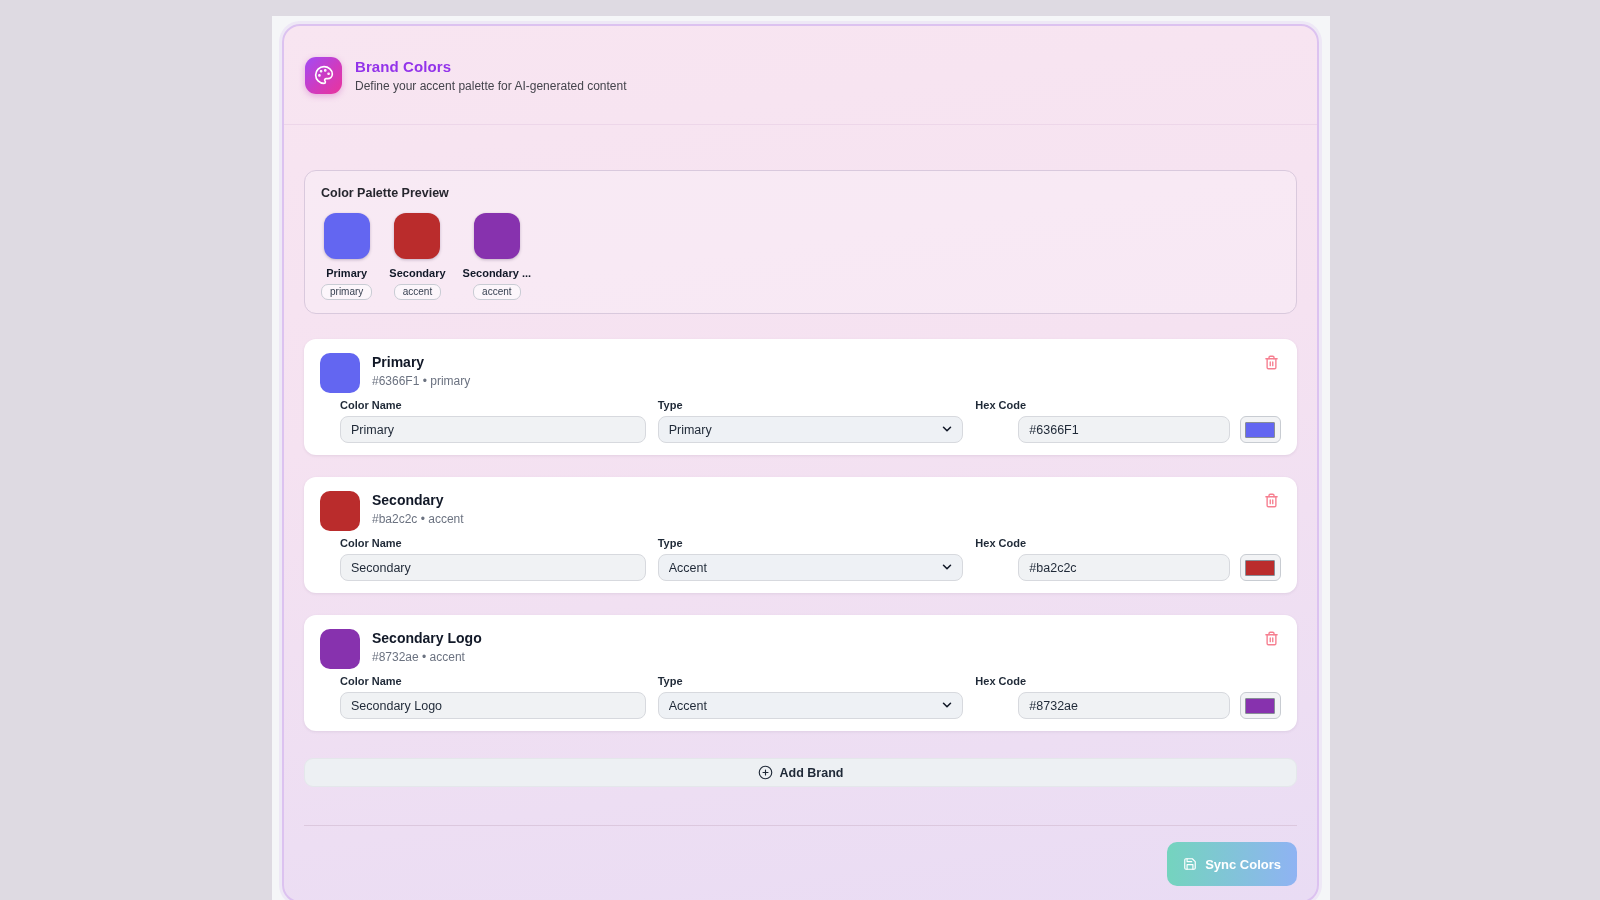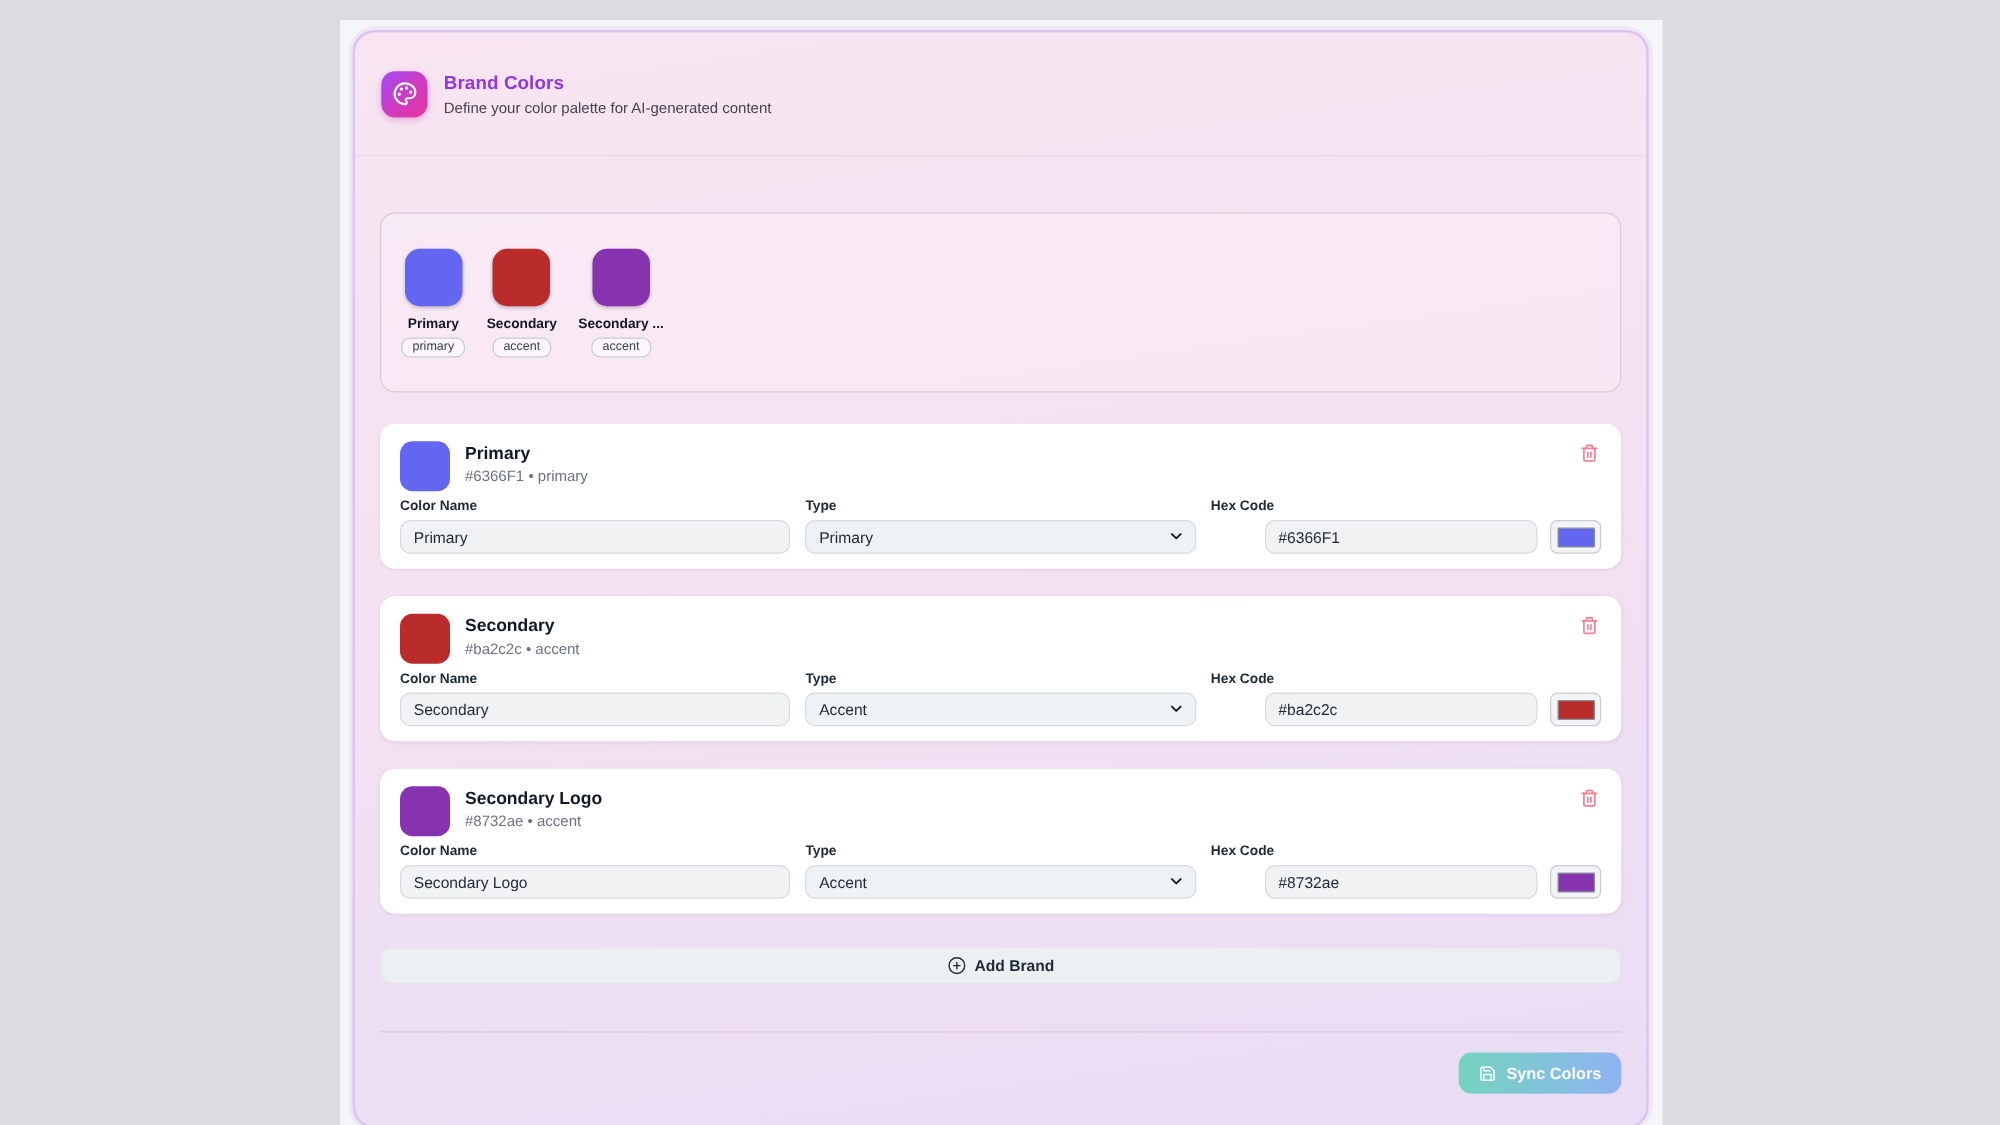--- a/index.html
+++ b/index.html
@@ -34,37 +34,37 @@
 
   .color-card{margin-top:22px;background:#ffffff;border-radius:12px;padding:14px 16px 12px;box-shadow:0 1px 3px rgba(80,60,95,.10);}
   .cards .color-card:first-of-type{margin-top:25px;}
   .card-head{display:flex;gap:12px;align-items:flex-start;}
   .card-swatch{width:40px;height:40px;border-radius:10px;flex:0 0 auto;}
   .card-name{font-size:14px;font-weight:bold;color:#111827;padding-top:1px;}
   .card-meta{font-size:12px;color:#6b7280;margin-top:4px;}
   .trash-btn{margin-left:auto;background:none;border:none;padding:2px;cursor:pointer;color:#f67f90;line-height:0;}
   .trash-btn svg{width:15px;height:15px;}
 
-  .card-fields{display:grid;grid-template-columns:1fr 1fr 1fr;gap:12px;margin-top:6px;}
+  .card-fields{display:grid;grid-template-columns:1fr 1fr 1fr;gap:12px;margin-top:6px;margin-left:20px;}
   .field-label{font-size:11px;font-weight:bold;color:#1f2937;display:block;}
   .field-input{margin-top:5px;width:100%;box-sizing:border-box;height:27px;background:#f0f2f4;border:1px solid #d7d9de;border-radius:8px;padding:0 10px;font-size:12.5px;color:#1f2937;font-family:"Liberation Sans",sans-serif;}
   .select-wrap{position:relative;margin-top:5px;}
   .select-wrap select{margin-top:0;background:#eef1f5;appearance:none;-webkit-appearance:none;padding-right:28px;}
   .select-wrap .chev{position:absolute;right:9px;top:6px;width:14px;height:14px;pointer-events:none;}
   .hex-row{display:flex;gap:10px;align-items:center;margin-top:5px;padding-left:43px;}
   .hex-row .field-input{margin-top:0;flex:1;}
   .color-picker{width:41px;height:27px;border:1px solid #c8ccd2;border-radius:6px;background:#f2f3f5;display:flex;align-items:center;justify-content:center;padding:0;cursor:pointer;flex:0 0 auto;}
   .color-picker-inner{width:28px;height:14px;border:1px solid #888e97;border-radius:1px;}
 
   .add-bar{margin-top:27px;height:29px;background:#edf0f3;border:1px solid #e4e7eb;border-radius:9px;display:flex;align-items:center;justify-content:center;gap:7px;font-size:12.5px;font-weight:bold;color:#1f2937;cursor:pointer;width:100%;font-family:"Liberation Sans",sans-serif;}
   .add-bar svg{width:15px;height:15px;}
 
   .divider{margin-top:38px;border:none;border-top:1px solid #dcc8de;height:0;}
   .footer-row{display:flex;justify-content:flex-end;margin-top:16px;}
-  .sync-btn{height:33px;padding:12px 16px;border:none;border-radius:10px;
+  .sync-btn{height:44px;padding:12px 16px;border:none;border-radius:10px;
     background:linear-gradient(90deg,#74d4be 0%,#8fb3f3 100%);
     color:#ffffff;font-weight:bold;font-size:13px;display:flex;align-items:center;gap:8px;cursor:pointer;font-family:"Liberation Sans",sans-serif;}
   .sync-btn svg{width:14px;height:14px;}
 </style>
 </head>
 <body>
 
 <div class="page-column">
   <div class="panel">
 
@@ -73,27 +73,28 @@
         <svg viewBox="0 0 24 24" fill="none" stroke="#ffffff" stroke-width="2" stroke-linecap="round" stroke-linejoin="round">
           <circle cx="13.5" cy="6.5" r=".6" fill="#ffffff"></circle>
             <circle cx="17.5" cy="10.5" r=".6" fill="#ffffff"></circle>
           <circle cx="8.5" cy="7.5" r=".6" fill="#ffffff"></circle>
             <circle cx="6.5" cy="12.5" r=".6" fill="#ffffff"></circle>
           <path d="M12 2C6.5 2 2 6.5 2 12s4.5 10 10 10c.926 0 1.648-.746 1.648-1.688 0-.437-.18-.835-.437-1.125-.29-.289-.438-.652-.438-1.125a1.64 1.64 0 0 1 1.668-1.668h1.996c3.051 0 5.555-2.503 5.555-5.554C21.965 6.012 17.461 2 12 2z"></path>
         </svg>
       </div>
       <div>
         <div class="panel-title">Brand Colors</div>
-        <div class="panel-subtitle">Define your color palette for AI-generated content</div>
+        <div class="panel-subtitle">Define your accent palette for AI-generated content</div>
       </div>
     </div>
 
     <div class="panel-body">
 
       <div class="preview-box">
+        <div class="preview-title">Color Palette Preview</div>
         <div class="swatch-row">
 
             <div class="swatch-col">
               <div class="pv-swatch" style="background: rgb(99, 102, 241);"></div>
               <div class="pv-label">Primary</div>
               <div class="pv-badge">primary</div>
             </div>
 
             <div class="swatch-col">
               <div class="pv-swatch" style="background: rgb(186, 44, 44);"></div>

